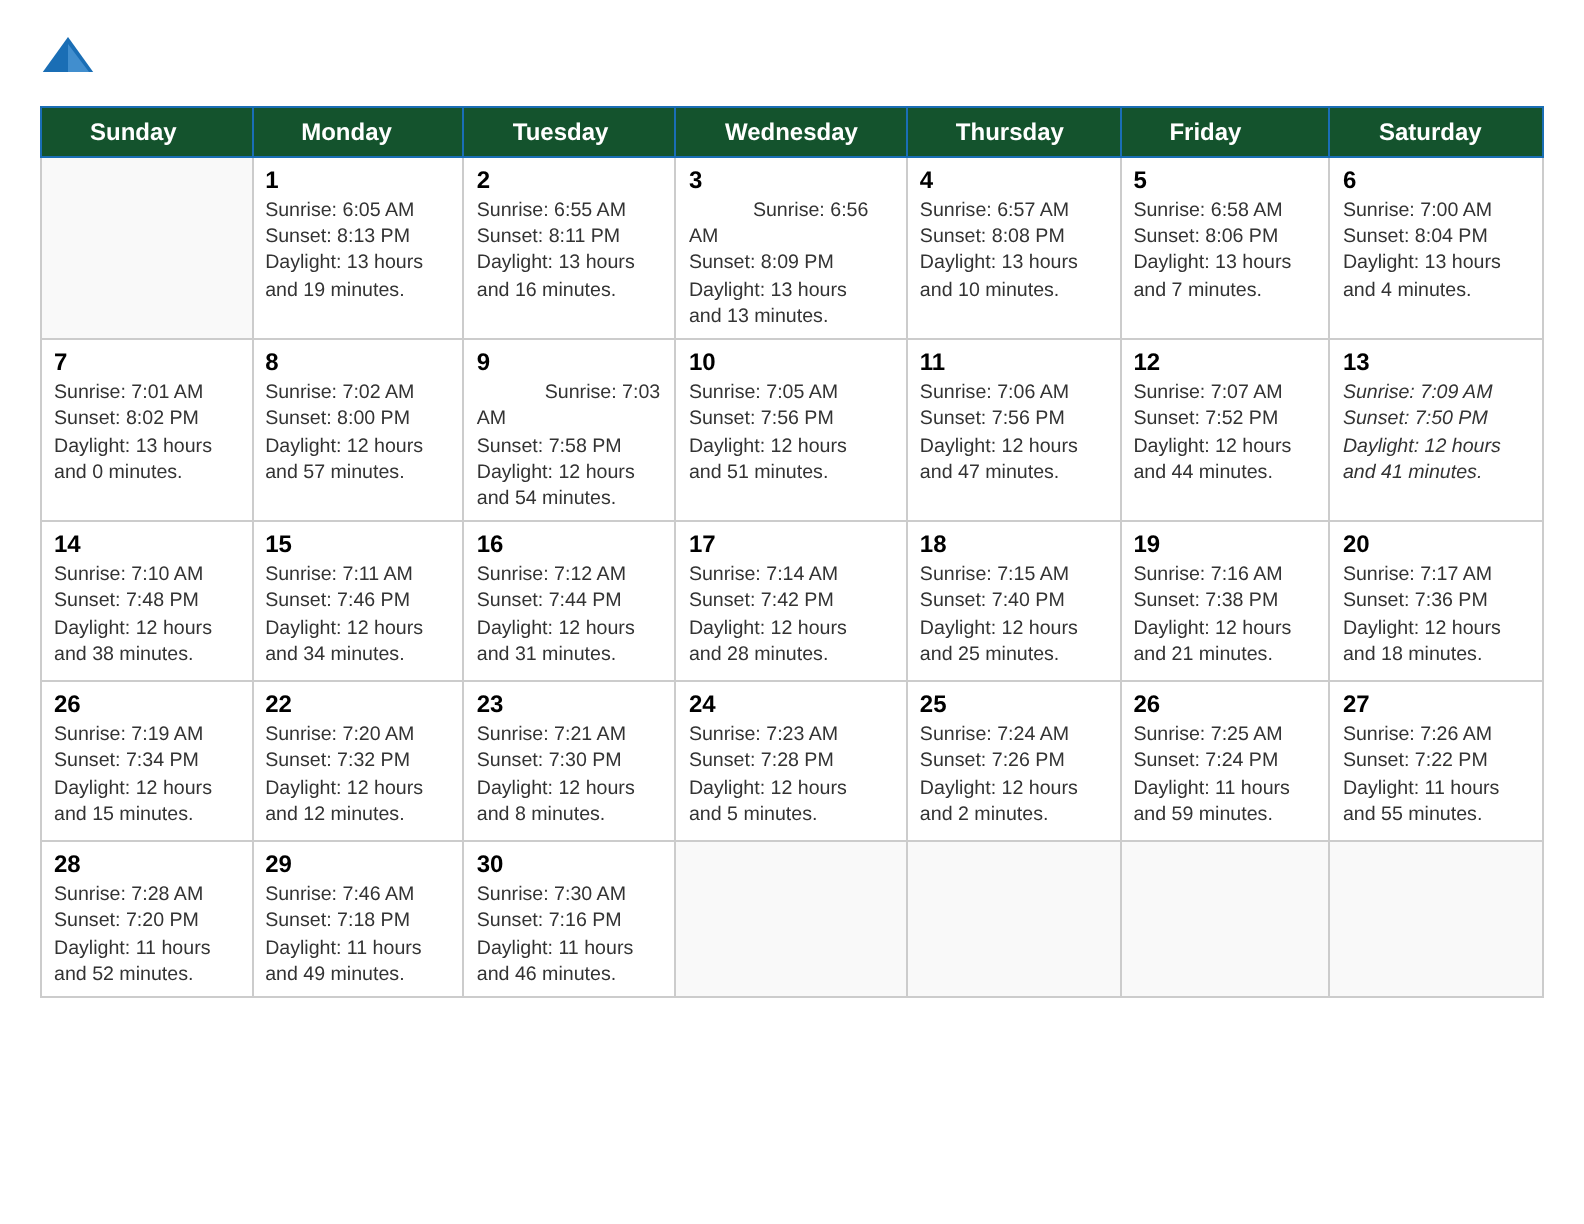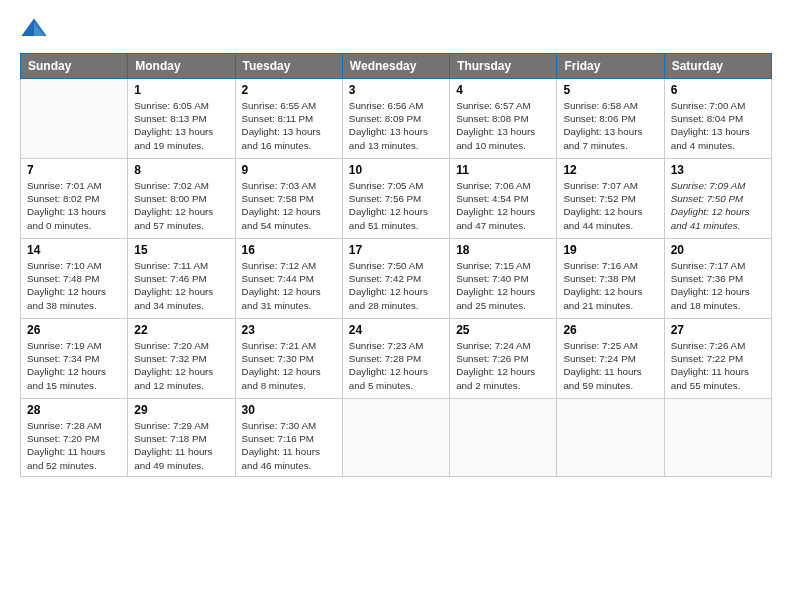--- a/index.html
+++ b/index.html
@@ -56,23 +56,23 @@
     .location {
       font-size: 14px;
       color: #555;
     }
     .calendar {
       width: 100%;
       border-collapse: collapse;
       font-size: 10.5px;
     }
     .calendar th {
-      background: #737373;
+      background: #14532d;
       color: white;
-      padding: 5px 7px;
+      padding: 5px 24px;
       text-align: left;
       font-weight: bold;
       font-size: 12px;
       border: 1px solid #1a6eb5;
     }
     .calendar td {
       border: 1px solid #ccc;
       padding: 4px 6px;
       vertical-align: top;
       width: calc(100% / 7);
@@ -133,21 +133,21 @@
     <tr>
           <td class="empty"></td>
           <td><span class="day-num">1</span><span class="day-info" style="white-space: pre-line;">Sunrise: 6:05 AM
 Sunset: 8:13 PM
 Daylight: 13 hours
 and 19 minutes.</span></td>
           <td><span class="day-num">2</span><span class="day-info" style="white-space: pre-line; text-align: center;">Sunrise: 6:55 AM
 Sunset: 8:11 PM
 Daylight: 13 hours
 and 16 minutes.</span></td>
-          <td><span class="day-num">3</span><span class="day-info" style="white-space: pre-line;">Sunrise: 6:56 AM
+          <td><span class="day-num">3</span><span class="day-info" style="white-space: pre-line; margin-left: 32px;">Sunrise: 6:56 AM
 Sunset: 8:09 PM
 Daylight: 13 hours
 and 13 minutes.</span></td>
           <td><span class="day-num">4</span><span class="day-info" style="white-space: pre-line;">Sunrise: 6:57 AM
 Sunset: 8:08 PM
 Daylight: 13 hours
 and 10 minutes.</span></td>
           <td><span class="day-num">5</span><span class="day-info" style="white-space: pre-line;">Sunrise: 6:58 AM
 Sunset: 8:06 PM
 Daylight: 13 hours
@@ -159,30 +159,30 @@
         </tr>
         <tr>
           <td><span class="day-num">7</span><span class="day-info" style="white-space: pre-line;">Sunrise: 7:01 AM
 Sunset: 8:02 PM
 Daylight: 13 hours
 and 0 minutes.</span></td>
           <td><span class="day-num">8</span><span class="day-info" style="white-space: pre-line;">Sunrise: 7:02 AM
 Sunset: 8:00 PM
 Daylight: 12 hours
 and 57 minutes.</span></td>
-          <td><span class="day-num">9</span><span class="day-info" style="white-space: pre-line;">Sunrise: 7:03 AM
+          <td><span class="day-num">9</span><span class="day-info" style="white-space: pre-line; margin-left: 34px;">Sunrise: 7:03 AM
 Sunset: 7:58 PM
 Daylight: 12 hours
 and 54 minutes.</span></td>
           <td><span class="day-num">10</span><span class="day-info" style="white-space: pre-line;">Sunrise: 7:05 AM
 Sunset: 7:56 PM
 Daylight: 12 hours
 and 51 minutes.</span></td>
           <td><span class="day-num">11</span><span class="day-info" style="white-space: pre-line;">Sunrise: 7:06 AM
-Sunset: 4:54 PM
+Sunset: 7:56 PM
 Daylight: 12 hours
 and 47 minutes.</span></td>
           <td><span class="day-num">12</span><span class="day-info" style="white-space: pre-line;">Sunrise: 7:07 AM
 Sunset: 7:52 PM
 Daylight: 12 hours
 and 44 minutes.</span></td>
           <td><span class="day-num">13</span><span class="day-info" style="white-space: pre-line; font-style: italic;">Sunrise: 7:09 AM
 Sunset: 7:50 PM
 Daylight: 12 hours
 and 41 minutes.</span></td>
@@ -193,21 +193,21 @@
 Daylight: 12 hours
 and 38 minutes.</span></td>
           <td><span class="day-num">15</span><span class="day-info" style="white-space: pre-line;">Sunrise: 7:11 AM
 Sunset: 7:46 PM
 Daylight: 12 hours
 and 34 minutes.</span></td>
           <td><span class="day-num">16</span><span class="day-info" style="white-space: pre-line;">Sunrise: 7:12 AM
 Sunset: 7:44 PM
 Daylight: 12 hours
 and 31 minutes.</span></td>
-          <td><span class="day-num">17</span><span class="day-info" style="white-space: pre-line;">Sunrise: 7:50 AM
+          <td><span class="day-num">17</span><span class="day-info" style="white-space: pre-line;">Sunrise: 7:14 AM
 Sunset: 7:42 PM
 Daylight: 12 hours
 and 28 minutes.</span></td>
           <td><span class="day-num">18</span><span class="day-info" style="white-space: pre-line;">Sunrise: 7:15 AM
 Sunset: 7:40 PM
 Daylight: 12 hours
 and 25 minutes.</span></td>
           <td><span class="day-num">19</span><span class="day-info" style="white-space: pre-line; margin-top: 48px;">Sunrise: 7:16 AM
 Sunset: 7:38 PM
 Daylight: 12 hours
@@ -245,21 +245,21 @@
           <td><span class="day-num">27</span><span class="day-info" style="white-space: pre-line;">Sunrise: 7:26 AM
 Sunset: 7:22 PM
 Daylight: 11 hours
 and 55 minutes.</span></td>
         </tr>
         <tr class="last-row">
           <td><span class="day-num">28</span><span class="day-info" style="white-space: pre-line;">Sunrise: 7:28 AM
 Sunset: 7:20 PM
 Daylight: 11 hours
 and 52 minutes.</span></td>
-          <td><span class="day-num">29</span><span class="day-info" style="white-space: pre-line;">Sunrise: 7:29 AM
+          <td><span class="day-num">29</span><span class="day-info" style="white-space: pre-line;">Sunrise: 7:46 AM
 Sunset: 7:18 PM
 Daylight: 11 hours
 and 49 minutes.</span></td>
           <td><span class="day-num">30</span><span class="day-info" style="white-space: pre-line;">Sunrise: 7:30 AM
 Sunset: 7:16 PM
 Daylight: 11 hours
 and 46 minutes.</span></td>
           <td class="empty"></td>
           <td class="empty"></td>
           <td class="empty"></td>

